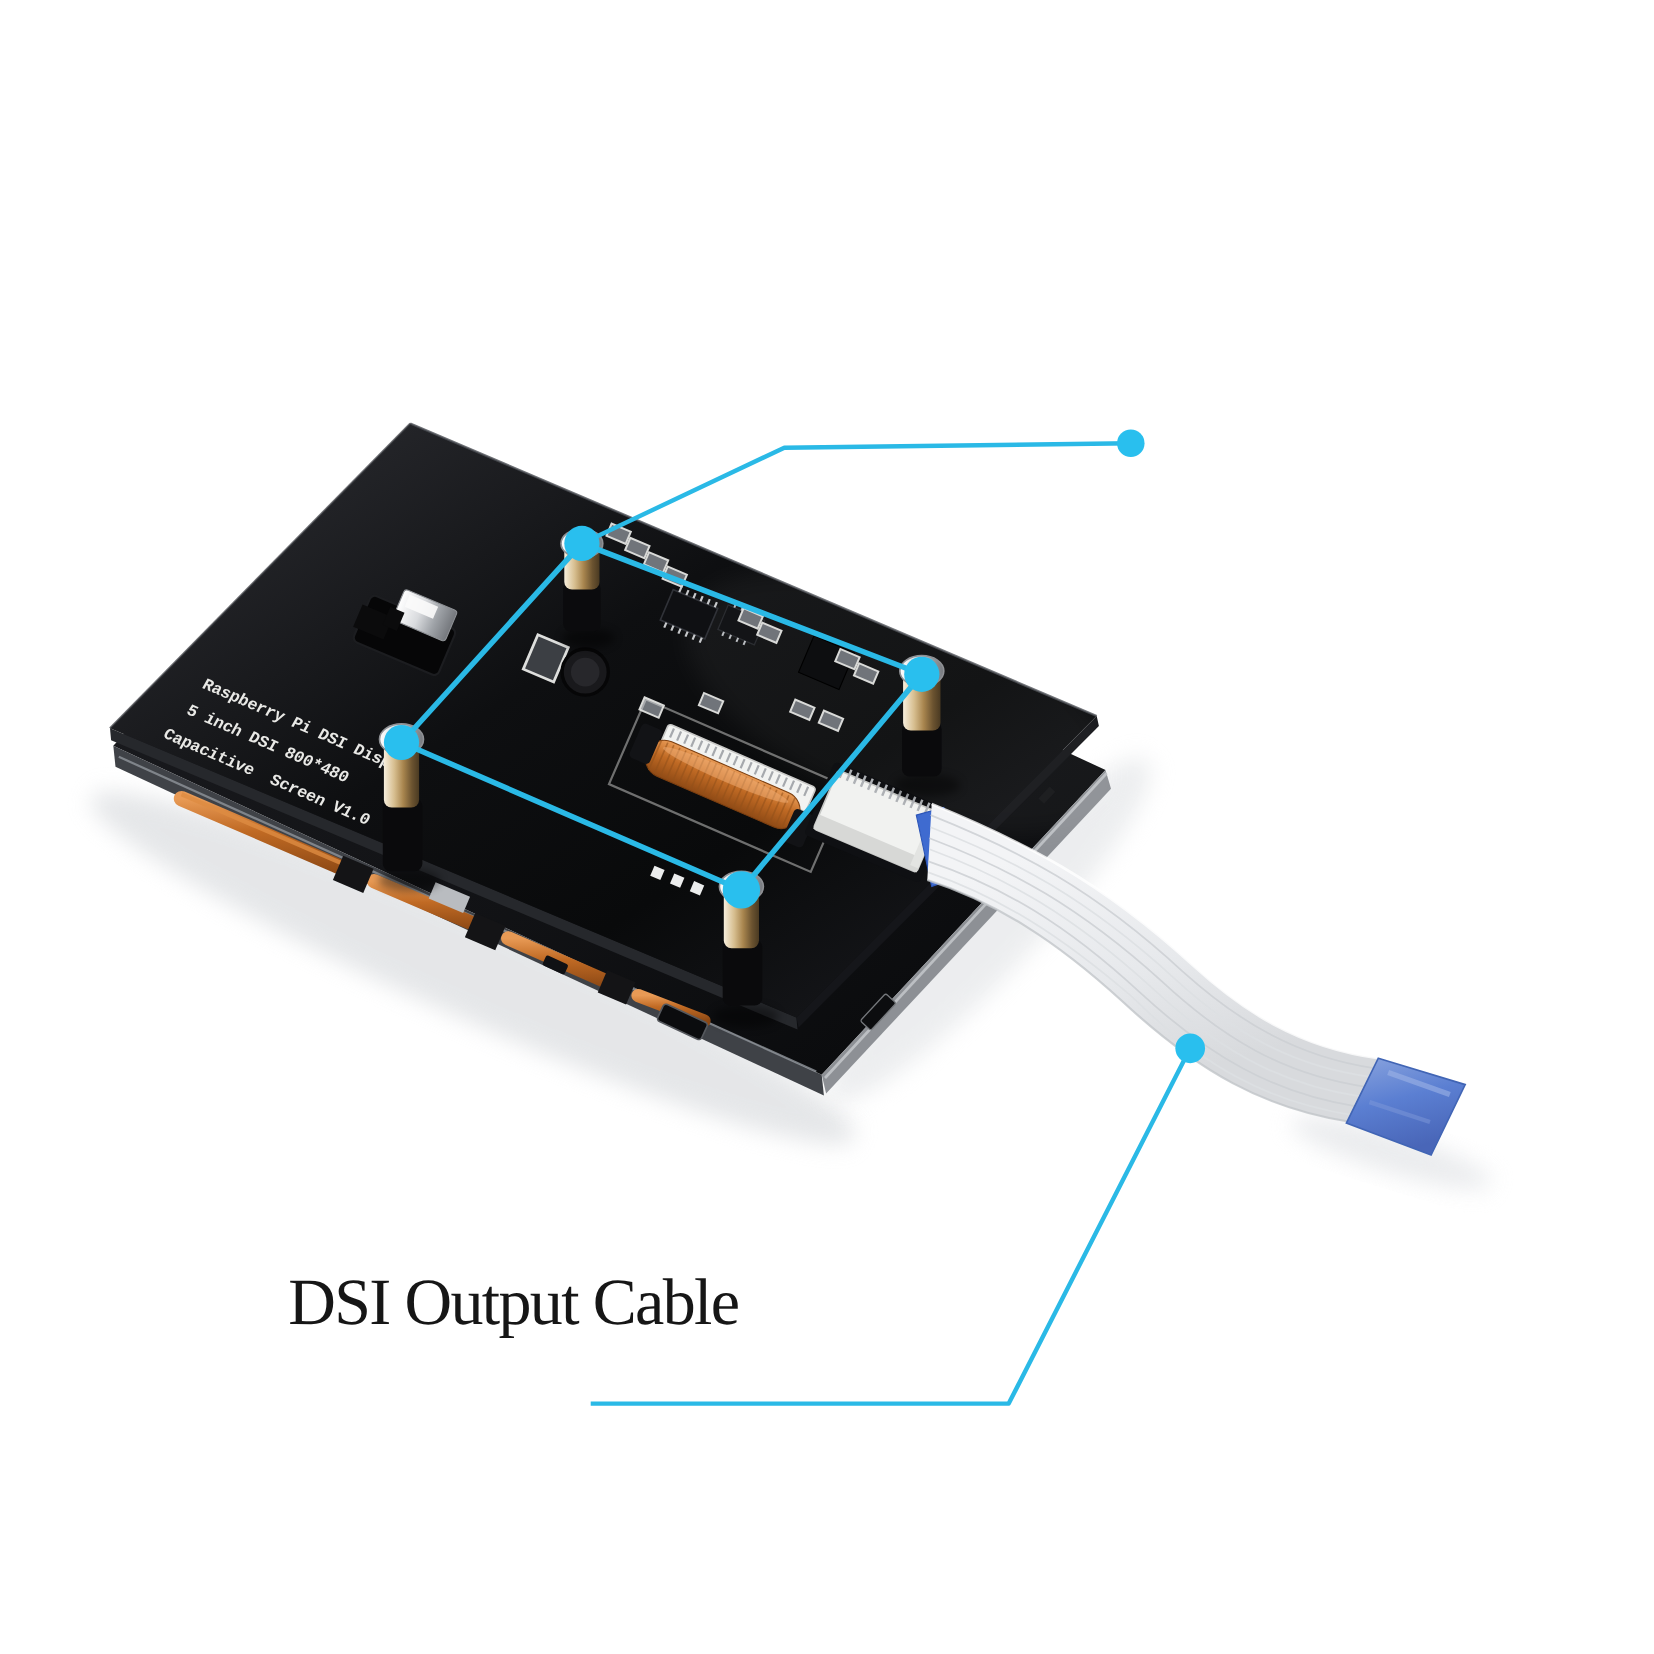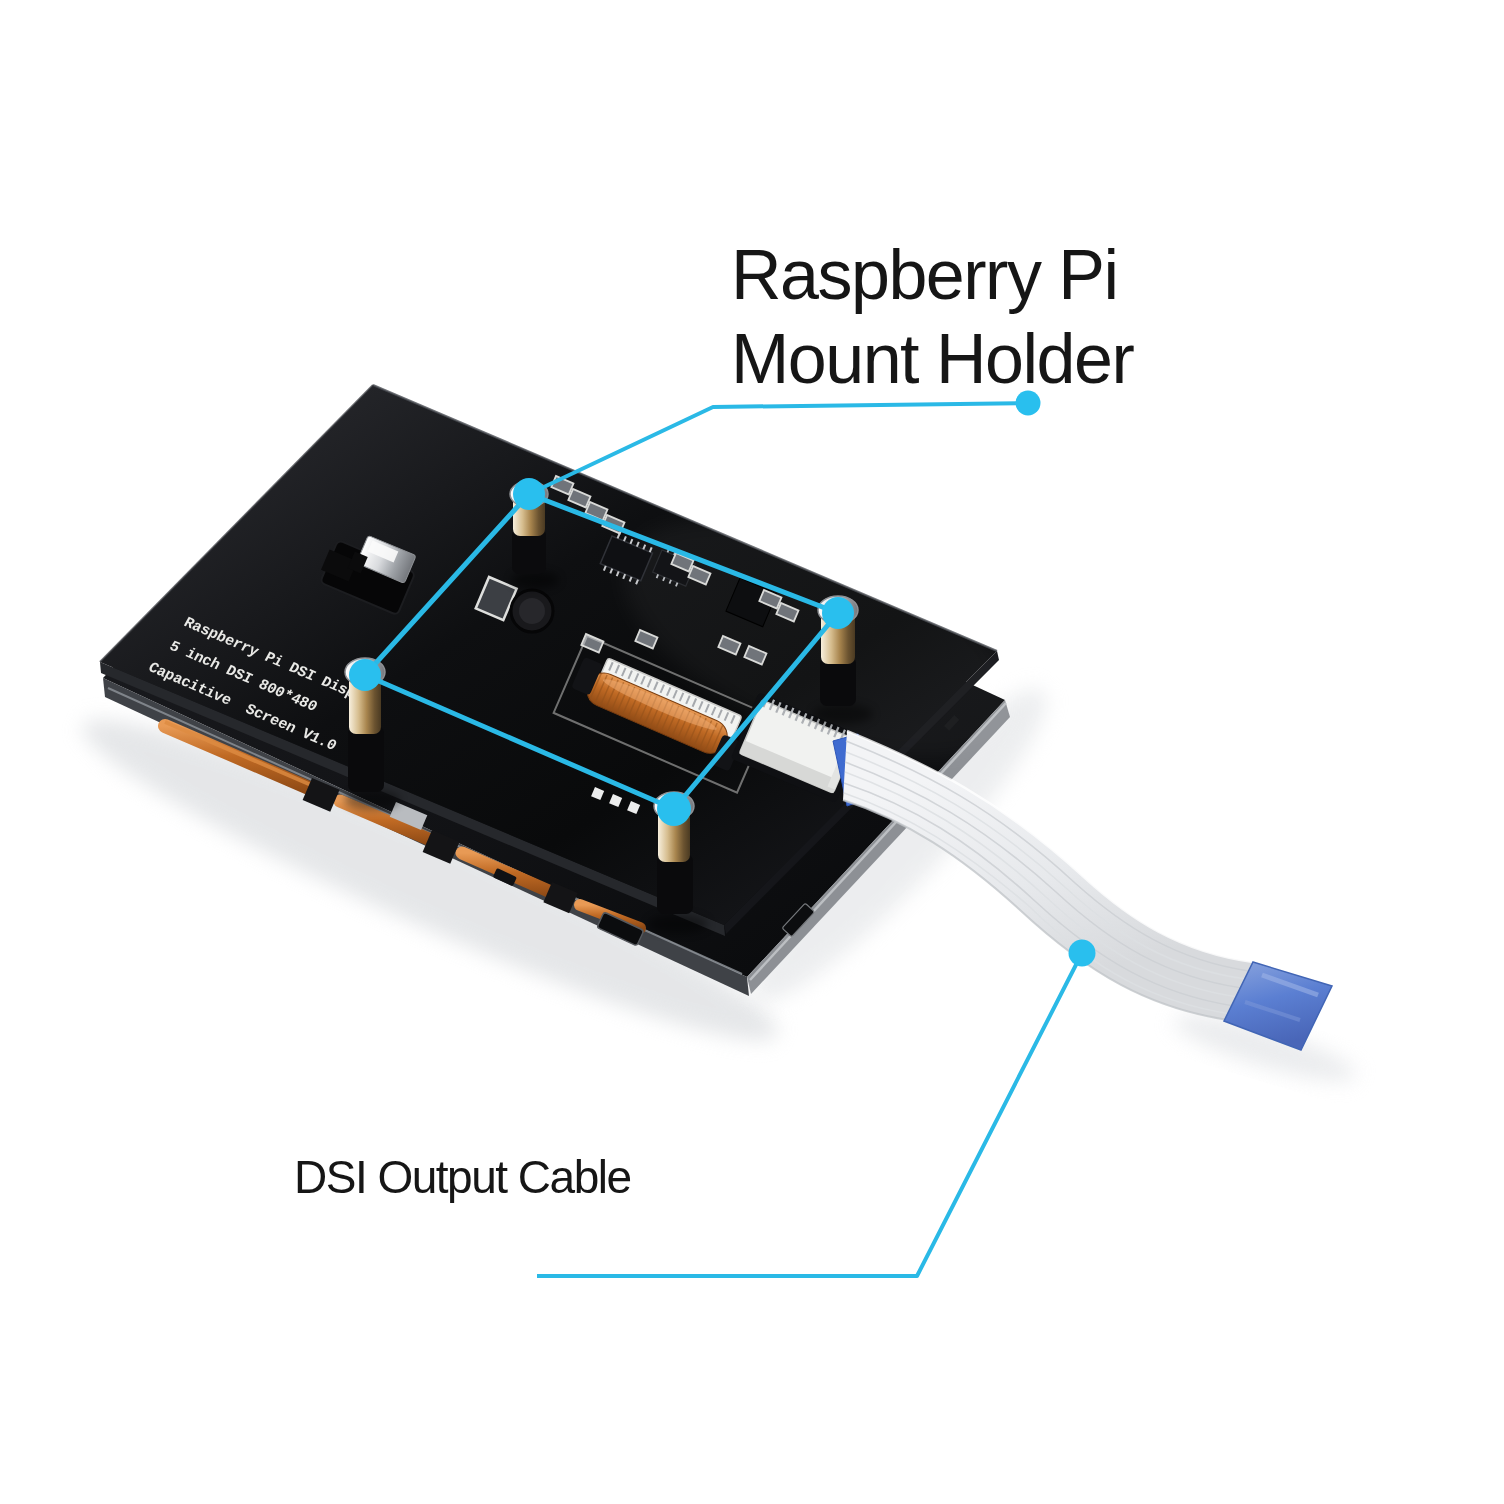--- a/index.html
+++ b/index.html
@@ -6,21 +6,21 @@
   .stage{
     position:relative;width:1504px;height:1504px;background:#ffffff;
     overflow:hidden;font-family:"Liberation Sans", sans-serif;
   }
   .stage svg{position:absolute;left:0;top:0;}
   .label{
     position:absolute;color:#161616;font-family:"Liberation Sans", sans-serif;
     font-weight:400;white-space:nowrap;letter-spacing:-1.5px;
   }
   .label-mount{left:731px;top:233px;font-size:70px;line-height:84px;}
-  .label-dsi{left:294px;top:1150px;font-size:46px;}
+  .label-dsi{left:262px;top:1150px;font-size:60px;font-family:Liberation Serif, serif;}
   .silk{
     font-family:"Liberation Mono","DejaVu Sans Mono",monospace;
     font-weight:bold;font-size:15px;fill:#e9e9e6;letter-spacing:-0.2px;
   }
 </style>
 </head>
 <body>
 
 <div class="stage">
 
@@ -234,20 +234,16 @@
     <polyline points="537,1276 917,1276 1082,953" fill="none" stroke="#2ab9e6" stroke-width="4" stroke-linejoin="round"></polyline>
     <circle cx="529" cy="494" r="16" fill="#29bfee"></circle>
     <circle cx="838" cy="613" r="16" fill="#29bfee"></circle>
     <circle cx="674" cy="809" r="17" fill="#29bfee"></circle>
     <circle cx="365" cy="675" r="16" fill="#29bfee"></circle>
     <circle cx="1028" cy="403" r="12.5" fill="#29bfee"></circle>
     <circle cx="1082" cy="953" r="13.5" fill="#29bfee"></circle>
   </g>
 </svg>
 
-<div class="label label-mount">
-  <div>Raspberry Pi</div>
-  <div>Mount Holder</div>
+
+<div class="label label-dsi">DSI Output Cable</div>
+
 </div>
 
-<div class="label label-dsi">DSI Output Cable</div>
-
-</div>
-
 </body></html>

